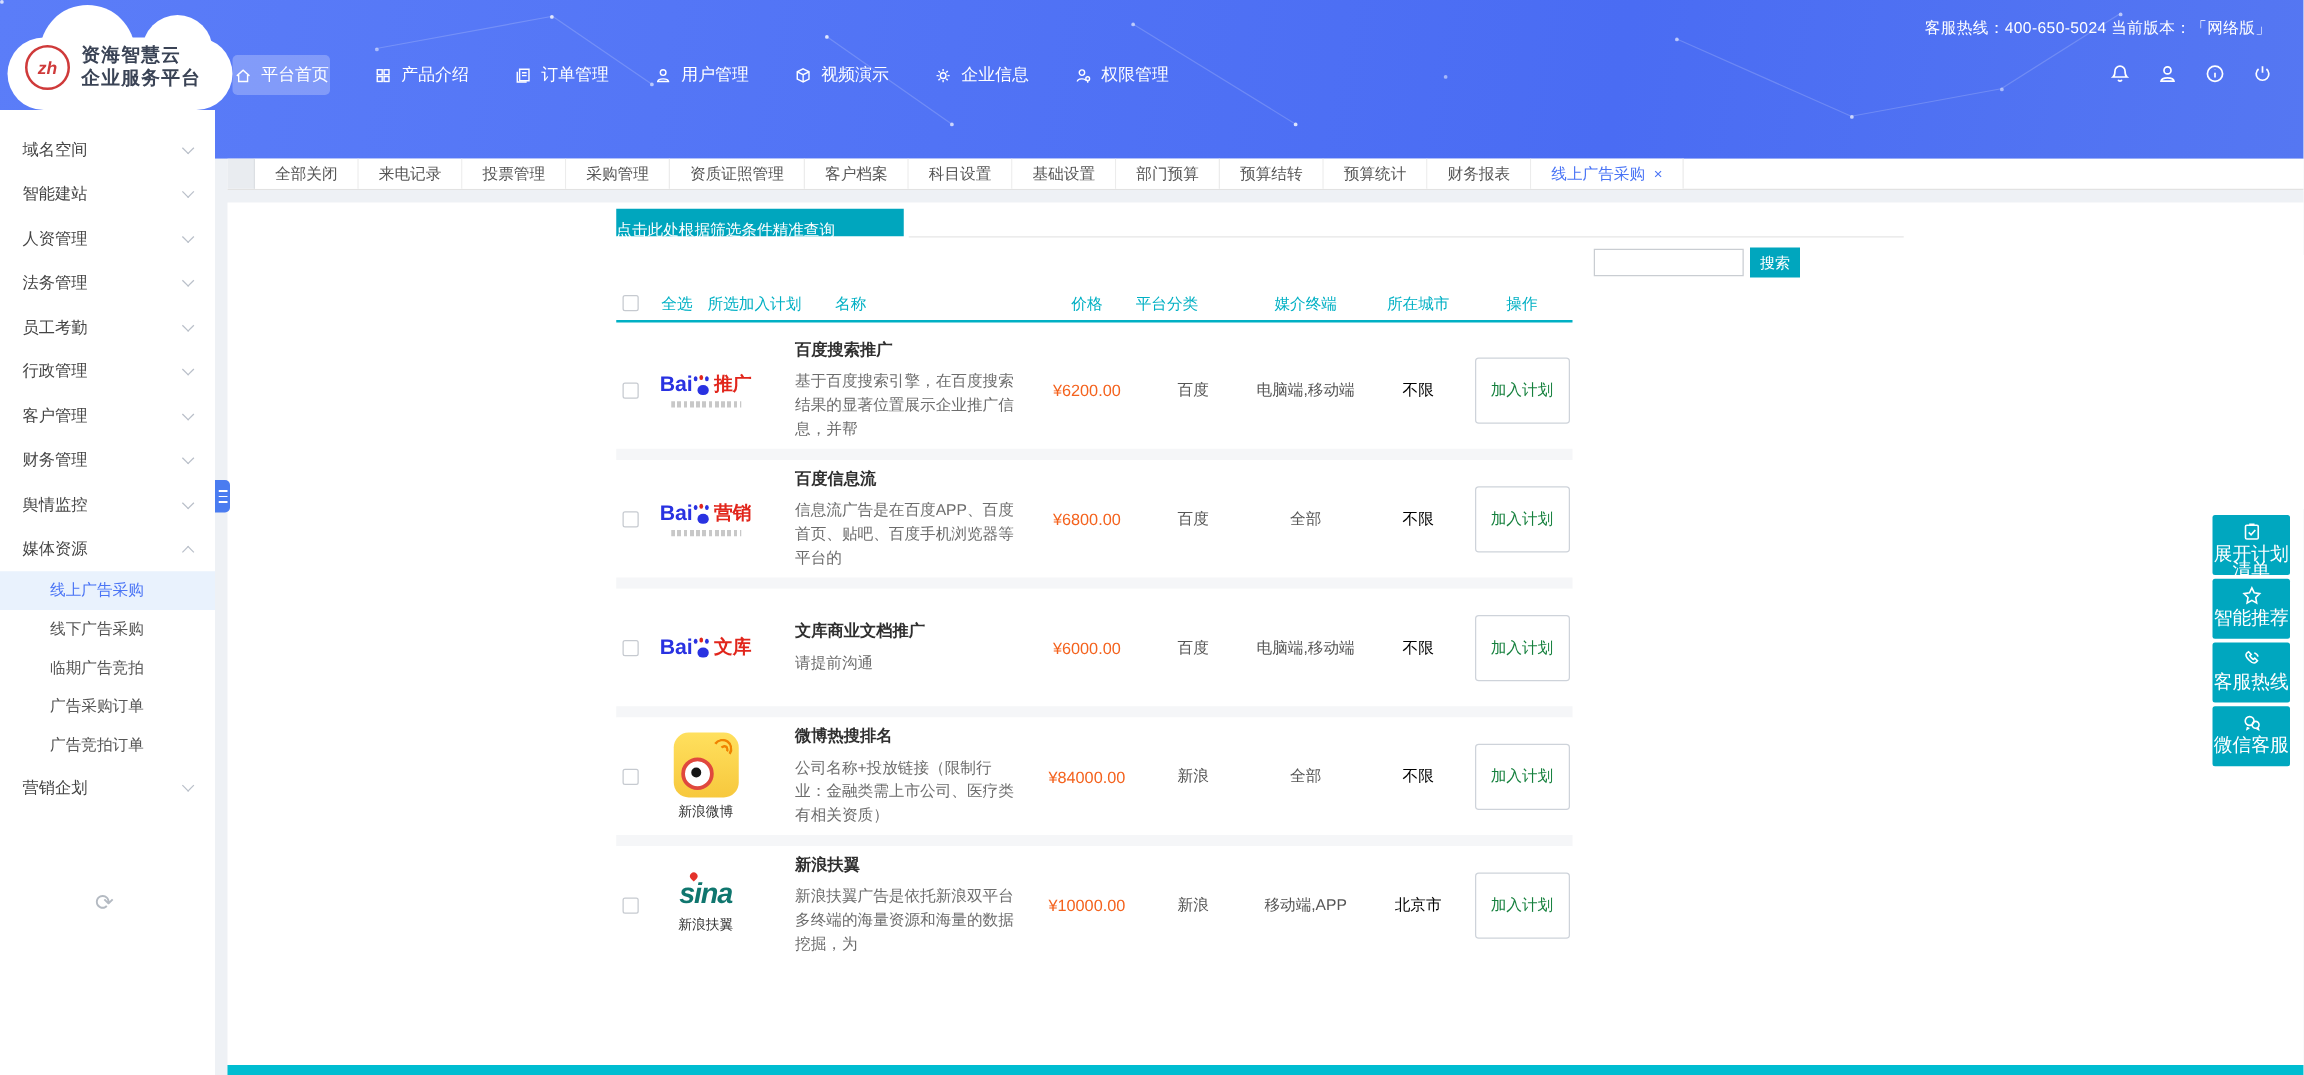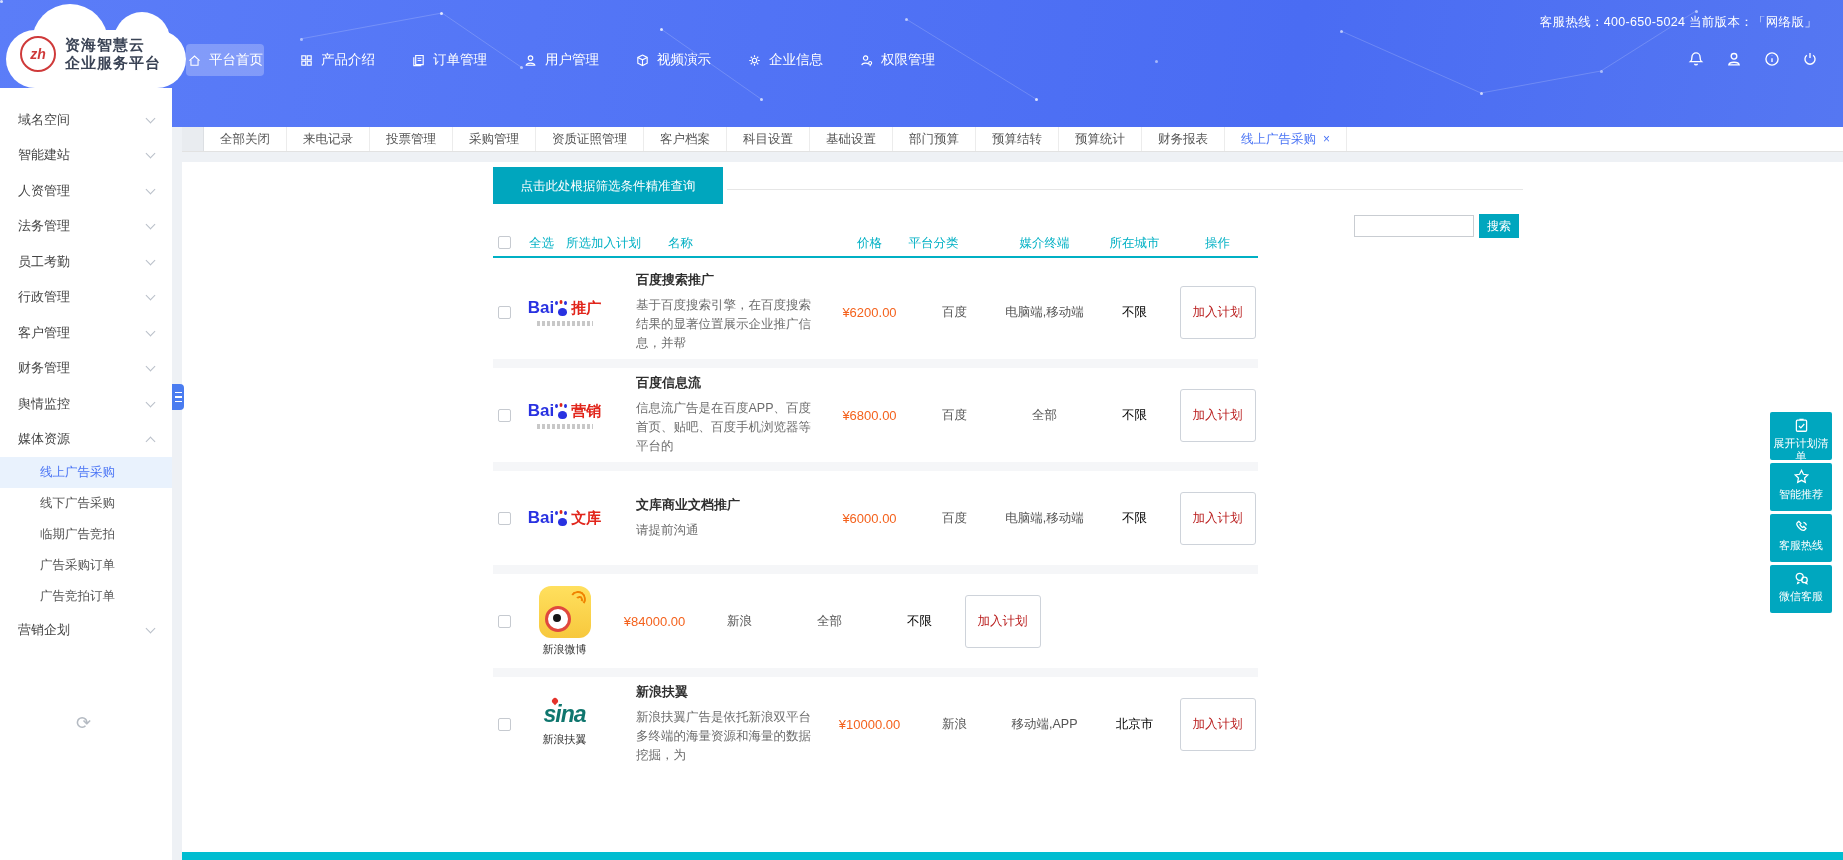--- a/index.html
+++ b/index.html
@@ -70,23 +70,23 @@
   .tab-home { width:22px; background:#e9ecf0; border-right:1px solid #dcdfe3; cursor:pointer; }
   .tab { padding:0 16px; line-height:24px; font-size:12.5px; color:#555; border-right:1px solid #ececec;
          white-space:nowrap; cursor:pointer; background:#fff; }
   .tab.active { color:#4a74f5; }
   .tab .x { margin-left:7px; font-size:12px; cursor:pointer; }
   .tabgap { position:absolute; left:182px; right:0; top:153px; height:9px; background:#eef1f5; }
 
   
   .panel { position:absolute; left:182px; right:0; top:162px; bottom:8px; background:#fff; overflow:hidden; }
   .divider { position:absolute; top:27px; left:545px; width:796px; border-top:1px solid #e6e6e6; }
-  .filter-btn { position:absolute; left:311px; top:5px; width:230px; height:37px; background:#00a6be;
-            color:#fff; font-size:12.5px; border:none; cursor:pointer; text-align:center; line-height:34px; }
-  .search-wrap { position:absolute; top:36px; left:1172px; display:flex; align-items:center;margin-top:16px; }
+  .filter-btn { position:absolute; left:311px; top:5px; width:230px; height:22px; background:#00a6be;
+            color:#fff; font-size:12.5px; border:none; cursor:pointer; text-align:left; line-height:34px; }
+  .search-wrap { position:absolute; top:36px; left:1093px; display:flex; align-items:center; }
   .search-input { width:120px; height:22px; border:1px solid #c9cdd2; background:#fff; padding:0 6px;
             font-size:12px; outline:none; }
   .search-btn { margin-left:5px; width:40px; height:24px; background:#00a6be; color:#fff; border:none;
             font-size:12px; cursor:pointer; }
 
   .thead { position:absolute; left:311px; top:66px; width:765px; height:30px;
            border-bottom:2px solid #00b0c4; color:#00b0c4; font-size:12.5px; }
   .thead .cb { position:absolute; left:5px; top:8px; }
   .hl { position:absolute; top:7px; cursor:pointer; }
   .hc { position:absolute; top:7px; text-align:center; }
@@ -100,21 +100,21 @@
   .c-logo { width:95px; display:flex; flex-direction:column; align-items:center; justify-content:flex-start; }
   .c-name { width:215px; padding-left:24px; padding-right:14px; }
   .c-price { width:85px; text-align:center; color:#f4621d; font-size:13px; }
   .c-platform { width:85px; text-align:center; color:#555; font-size:12.5px; }
   .c-media { width:95px; text-align:center; color:#555; font-size:12.5px; }
   .c-city { width:85px; text-align:center; color:#000000; font-size:12.5px; }
   .c-action { width:81px; display:flex; justify-content:center; }
   .rname { font-size:13px; font-weight:bold; color:#2f2f2f; margin-bottom:7px; }
   .rdesc { font-size:12.5px; color:#6d6d6d; line-height:19px; }
   .add-btn { padding:17px 12px; background:#fff; border:1px solid #ced3da; border-radius:3px;
-             color:#b91c1c; font-size:12.5px; cursor:pointer; white-space:nowrap; }
+             color:#15803d; font-size:12.5px; cursor:pointer; white-space:nowrap; }
 
   
   .bai-line { font-size:17px; font-weight:bold; line-height:20px; display:flex; align-items:center; }
   .bai-blue { color:#2932e1; }
   .bai-word { color:#e1251b; font-size:15px; }
   .paw { position:relative; width:15px; height:15px; margin:0 1px; display:inline-block; }
   .paw::after { content:''; position:absolute; left:3px; bottom:0; width:9px; height:8px;
             background:#2932e1; border-radius:50% 50% 46% 46%; }
   .paw::before { content:''; position:absolute; top:0; left:0; width:3.2px; height:4.5px;
             background:#2932e1; border-radius:50%;
@@ -138,21 +138,21 @@
             letter-spacing:-1px; }
   .sina-text::after { content:''; position:absolute; left:9px; top:-3px; width:6px; height:6px;
             background:#e4322b; border-radius:50% 50% 50% 0; transform:rotate(-45deg); }
 
   
   .floatbar { position:absolute; right:11px; top:412px; width:62px; display:flex; flex-direction:column;
             gap:3px; z-index:6; }
   .fbtn { height:48px; background:#00a7bf; color:#fff; display:flex; flex-direction:column;
             align-items:center; padding-top:5px; cursor:pointer; overflow:hidden; border-radius:2px; }
   .fbtn svg { width:17px; height:17px; flex:none; }
-  .fbtn .flabel { font-size:11px; line-height:13px; margin-top:3px; text-align:center; }
+  .fbtn .flabel { font-size:15px; line-height:13px; margin-top:3px; text-align:center; }
 
   .bottombar { position:absolute; left:182px; right:0; bottom:0; height:8px; background:#00bdd1; z-index:5; }
 </style>
 </head>
 <body>
 
 <div class="page">
 
   <div class="header">
     <span class="dots"></span>
@@ -464,20 +464,24 @@
         <div class="c-logo">
           <div class="weibo">
             <span class="wb-arc1"></span>
             <span class="wb-arc2"></span>
             <span class="wb-eye">
                 <span class="wb-pupil"></span>
               </span>
           </div>
           <div class="logo-label">新浪微博</div>
         </div>
+        <div class="c-name">
+          <div class="rname">微博热搜排名</div>
+          <div class="rdesc">公司名称+投放链接（限制行业：金融类需上市公司、医疗类有相关资质）</div>
+        </div>
         <div class="c-price">¥84000.00</div>
         <div class="c-platform">新浪</div>
         <div class="c-media">全部</div>
         <div class="c-city">不限</div>
         <div class="c-action">
             <button class="add-btn">加入计划</button>
           </div>
       </div>
       <div class="rowgap"></div>
 

